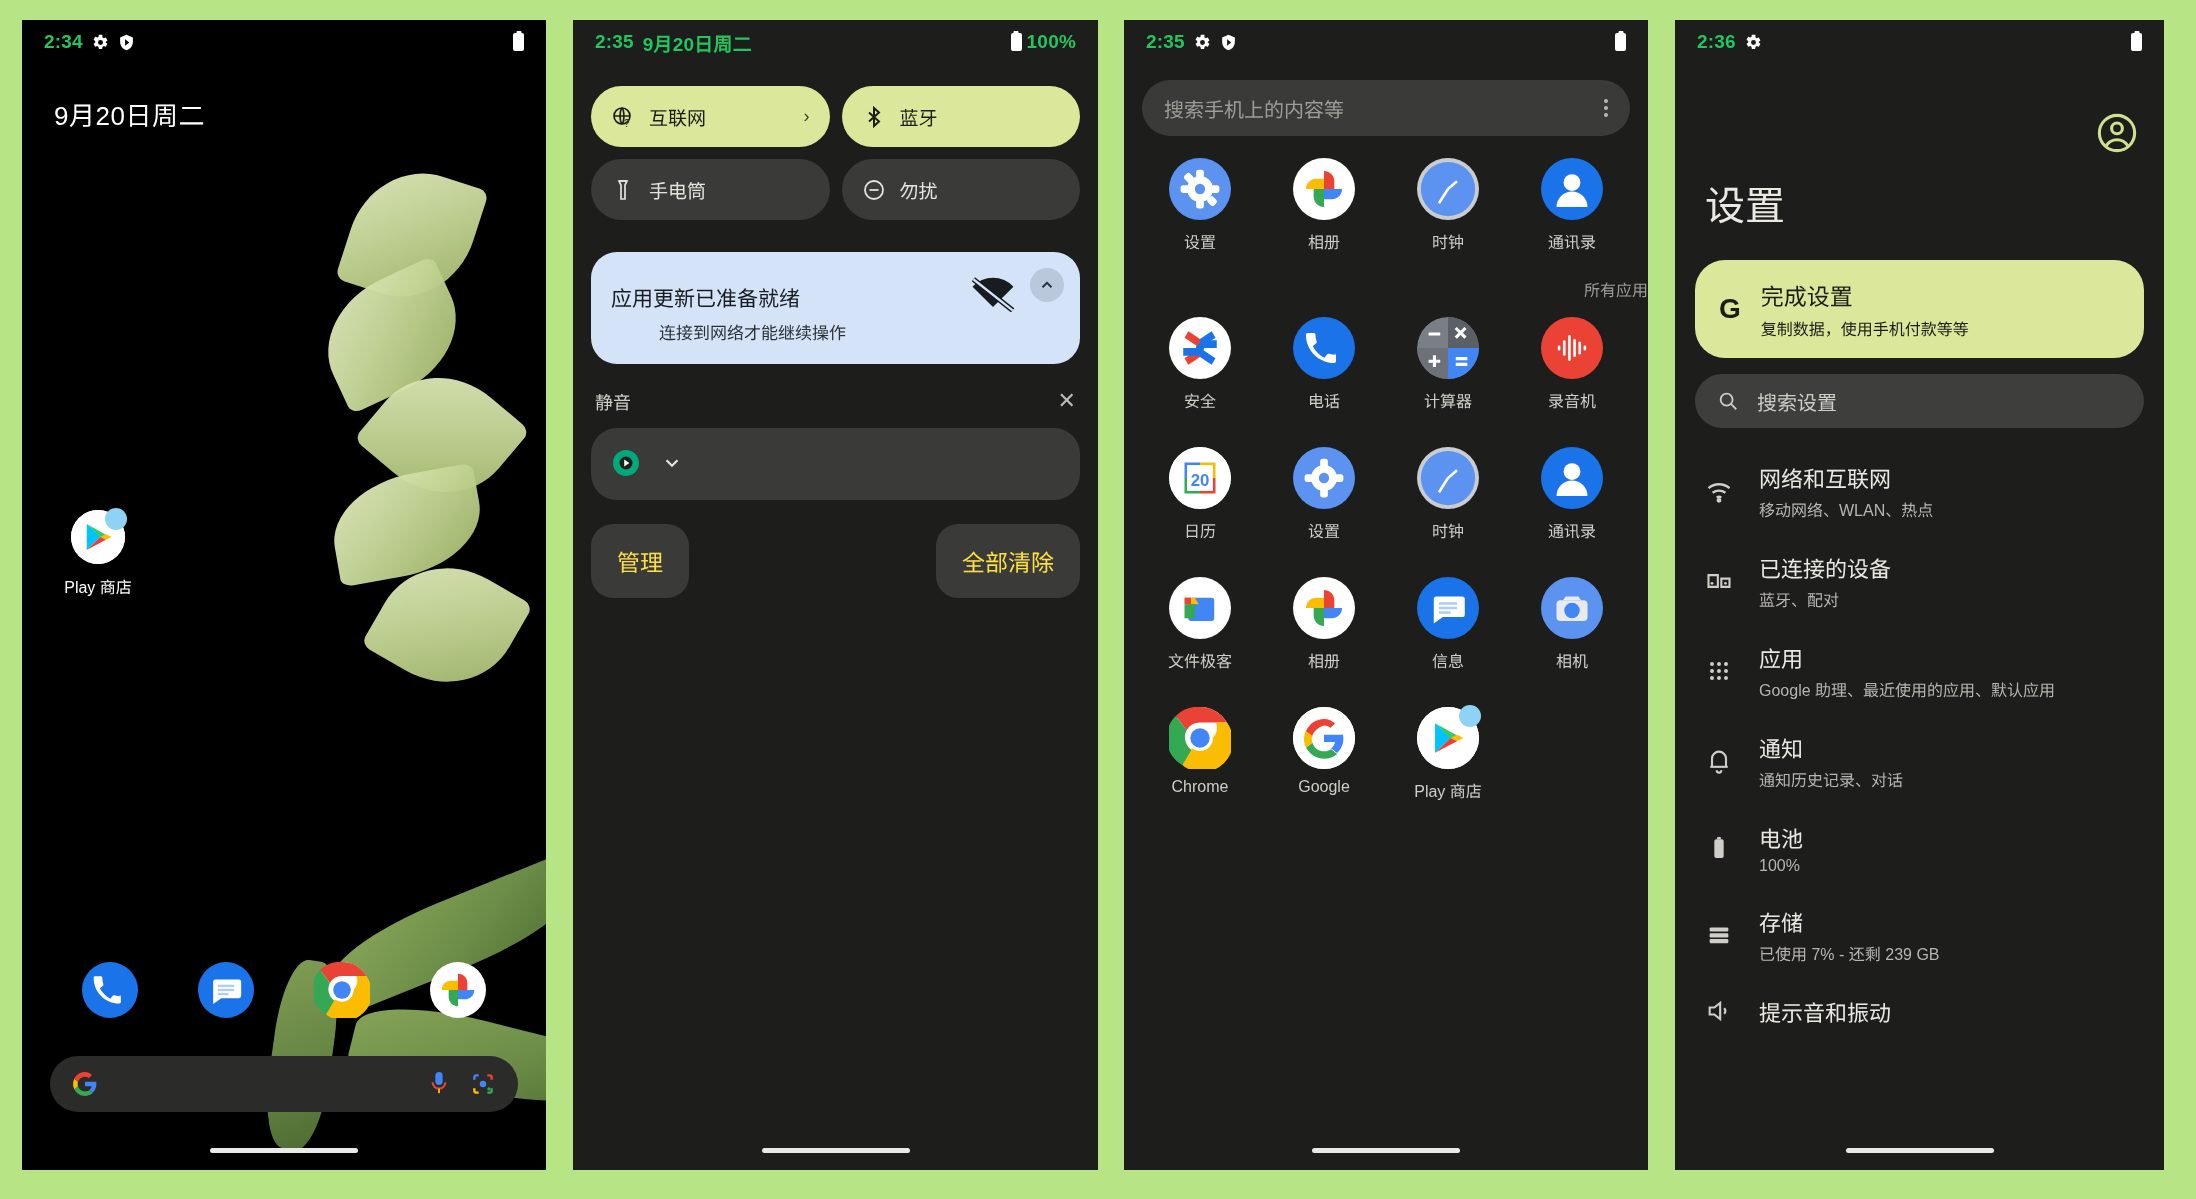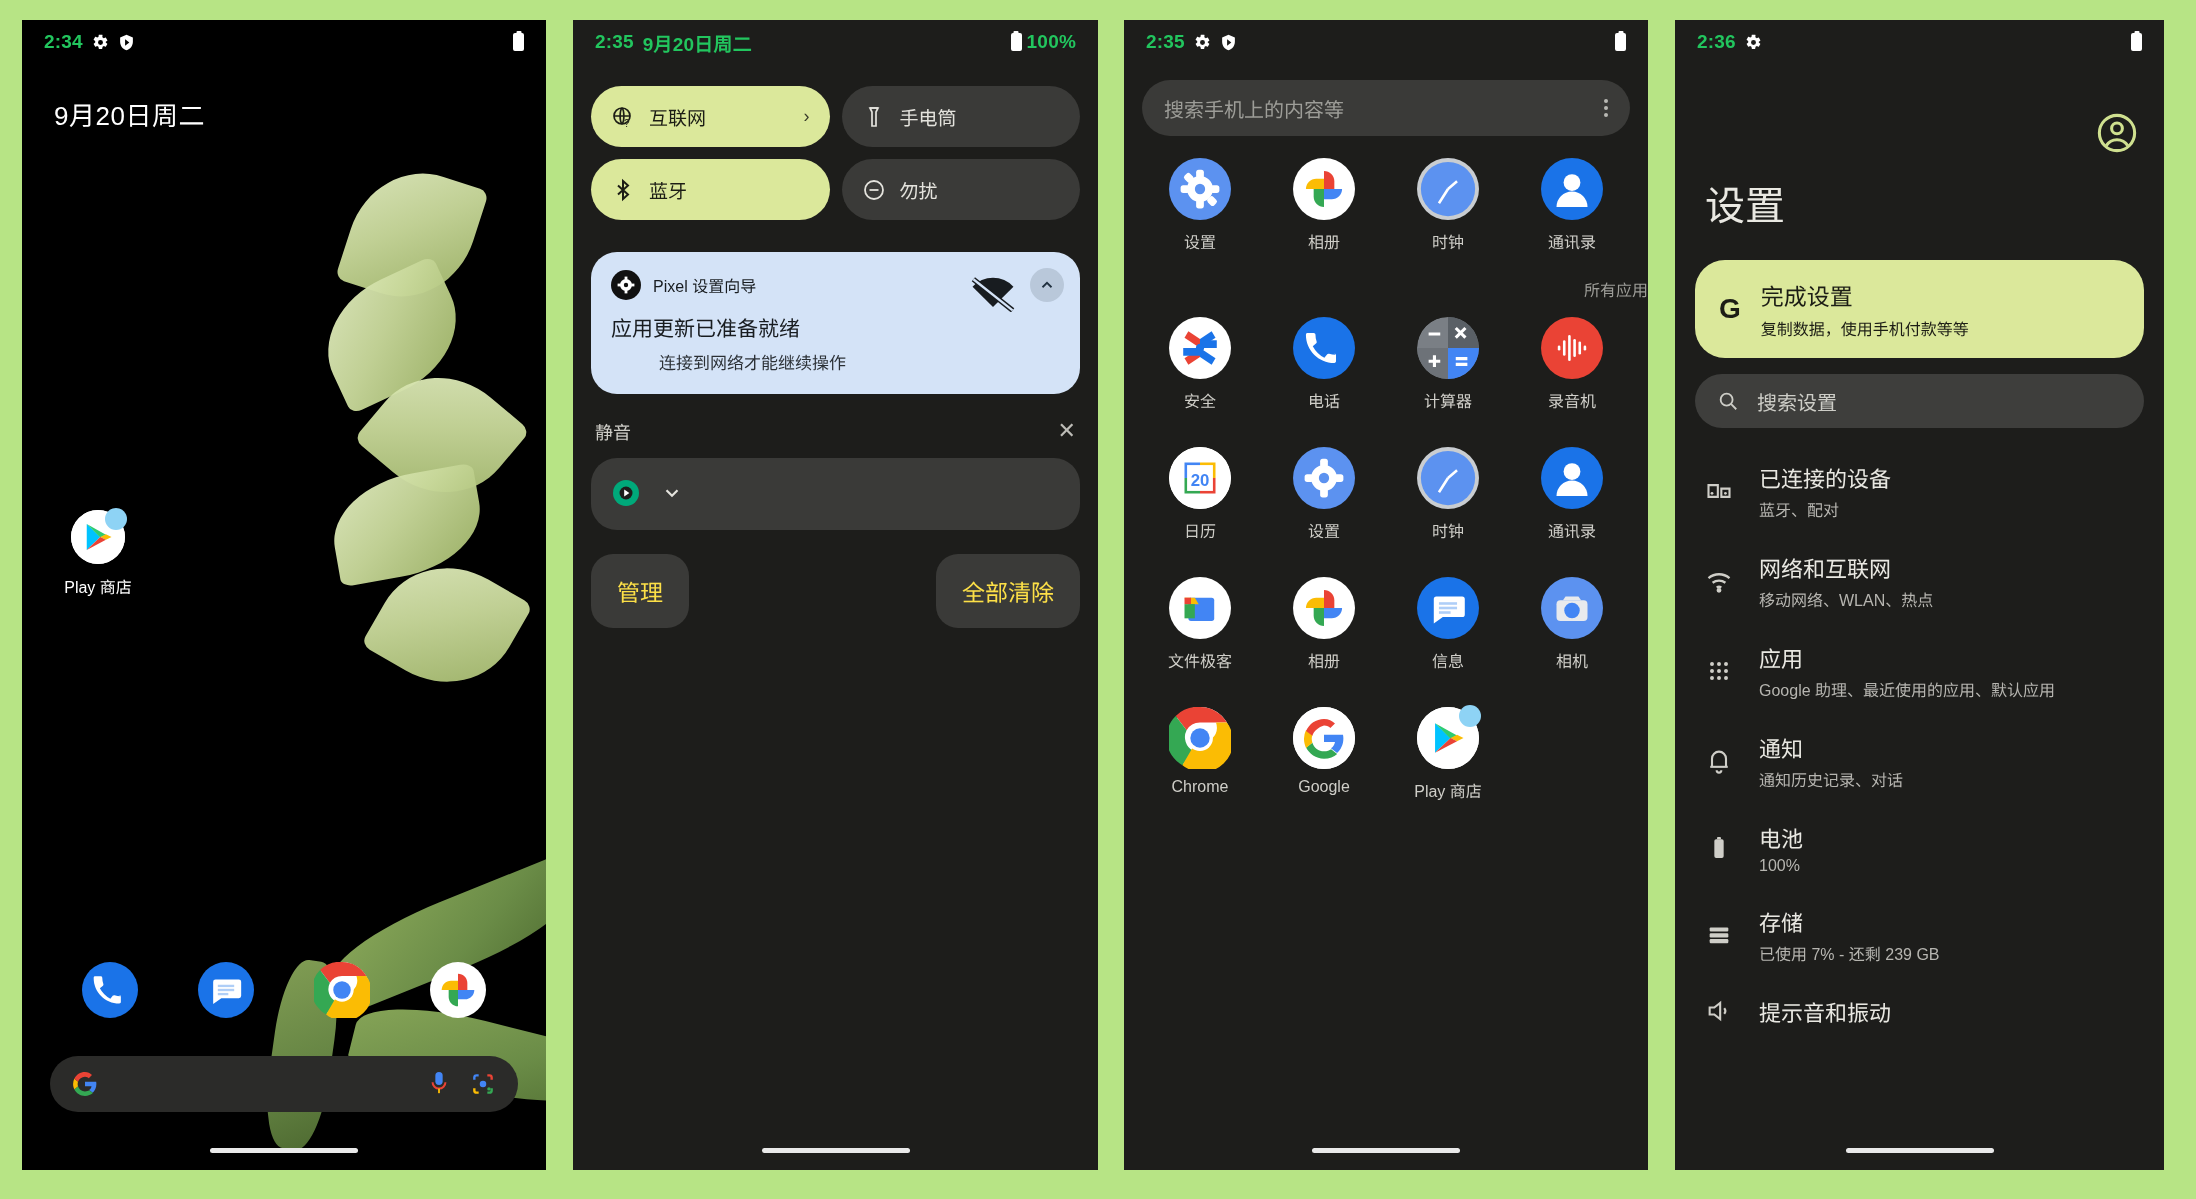--- a/index.html
+++ b/index.html
@@ -385,64 +385,51 @@
           <span class="tile-ic">
             <svg viewBox="0 0 24 24" fill="none" stroke="#1c1d15" stroke-width="1.7">
                 <circle cx="11" cy="11" r="8"></circle>
                 <path d="M3 11h16M11 3c2.5 2.6 2.5 13.4 0 16M11 3c-2.5 2.6-2.5 13.4 0 16"></path>
                 <text x="13" y="22" font-size="10" fill="#1c1d15" stroke="none" font-family="Liberation Sans">?</text>
               </svg>
           </span>
           <span>互联网</span>
           <span class="chev">›</span>
         </div>
+        <div class="qs-tile on">
+          <span class="tile-ic">
+            <svg viewBox="0 0 24 24" fill="none" stroke="#1c1d15" stroke-width="2">
+                <path d="M7 7.5 17 16.5 12 21V3l5 4.5L7 16.5"></path>
+              </svg>
+          </span>
+          <span>蓝牙</span>
+        </div>
         <div class="qs-tile">
           <span class="tile-ic">
             <svg viewBox="0 0 24 24" fill="none" stroke="#e4e3dd" stroke-width="1.7">
                 <path d="M8 3h8l-2 4v14h-4V7z"></path>
                 <path d="M8 3h8"></path>
               </svg>
           </span>
           <span>手电筒</span>
-        </div>
-        <div class="qs-tile on">
-          <span class="tile-ic">
-            <svg viewBox="0 0 24 24" fill="none" stroke="#1c1d15" stroke-width="2">
-                <path d="M7 7.5 17 16.5 12 21V3l5 4.5L7 16.5"></path>
-              </svg>
-          </span>
-          <span>蓝牙</span>
         </div>
         <div class="qs-tile">
           <span class="tile-ic">
             <svg viewBox="0 0 24 24" fill="none" stroke="#e4e3dd" stroke-width="1.8">
                 <circle cx="12" cy="12" r="9"></circle>
                 <path d="M7.5 12h9"></path>
               </svg>
           </span>
           <span>勿扰</span>
         </div>
       </div>
     </div>
 
     <div class="shade">
       <div class="notif blue">
-        <div class="notif-head">
-          <span class="notif-icon">
-            <svg viewBox="0 0 30 30">
-                <circle cx="15" cy="15" r="15" fill="#111"></circle>
-                <path d="M15 9a6 6 0 1 0 0 12 6 6 0 0 0 0-12zm0 8.2a2.2 2.2 0 1 1 0-4.4 2.2 2.2 0 0 1 0 4.4z" fill="#fff"></path>
-                <rect x="13.6" y="6.6" width="2.8" height="3.2" fill="#fff"></rect>
-                <rect x="13.6" y="20.2" width="2.8" height="3.2" fill="#fff"></rect>
-                <rect x="6.6" y="13.6" width="3.2" height="2.8" fill="#fff"></rect>
-                <rect x="20.2" y="13.6" width="3.2" height="2.8" fill="#fff"></rect>
-              </svg>
-          </span>
-          <span>Pixel 设置向导</span>
-        </div>
         <div class="notif-title">应用更新已准备就绪</div>
         <div class="notif-sub">连接到网络才能继续操作</div>
         <span style="position:absolute;right:62px;top:24px;width:50px;height:36px;">
           <svg viewBox="0 0 30 22" style="width:100%;height:100%">
               <path d="M15 19 2.5 6.5a17 17 0 0 1 25 0L15 19z" fill="#181c20"></path>
               <path d="M3 2 27 21" stroke="#181c20" stroke-width="3.2"></path>
               <path d="M3 2 27 21" stroke="#d4e3f7" stroke-width="1.4"></path>
             </svg>
         </span>
         <span class="expand-btn light">
@@ -800,44 +787,44 @@
             <circle cx="10.5" cy="10.5" r="6.5"></circle>
             <path d="M15.5 15.5 21 21"></path>
           </svg>
       </span>
       <span>搜索设置</span>
     </div>
 
     <div class="set-list">
       <div class="set-row">
         <span class="set-ic">
+          <svg viewBox="0 0 24 24" fill="none" stroke="#cfcec8" stroke-width="2">
+              <path d="M3 9.5a14 14 0 0 1 18 0"></path>
+              <path d="M6.5 13.5a9 9 0 0 1 11 0"></path>
+              <path d="M10 17.5a4 4 0 0 1 4 0"></path>
+              <circle cx="12" cy="20" r="1.1" fill="#cfcec8"></circle>
+            </svg>
+        </span>
+        <span>
+            <div class="set-title">网络和互联网</div>
+        <div class="set-sub">移动网络、WLAN、热点</div>
+          </span>
+      </div>
+      <div class="set-row">
+        <span class="set-ic">
           <svg viewBox="0 0 24 24" fill="none" stroke="#cfcec8" stroke-width="1.8">
               <path d="M3 7v10h8V7H3z"></path>
               <path d="M14 10h7v7h-7z"></path>
               <circle cx="6" cy="14" r="1.2" fill="#cfcec8" stroke="none"></circle>
               <circle cx="17.5" cy="14" r="1.2" fill="#cfcec8" stroke="none"></circle>
             </svg>
         </span>
         <span>
             <div class="set-title">已连接的设备</div>
         <div class="set-sub">蓝牙、配对</div>
-          </span>
-      </div>
-      <div class="set-row">
-        <span class="set-ic">
-          <svg viewBox="0 0 24 24" fill="none" stroke="#cfcec8" stroke-width="2">
-              <path d="M3 9.5a14 14 0 0 1 18 0"></path>
-              <path d="M6.5 13.5a9 9 0 0 1 11 0"></path>
-              <path d="M10 17.5a4 4 0 0 1 4 0"></path>
-              <circle cx="12" cy="20" r="1.1" fill="#cfcec8"></circle>
-            </svg>
-        </span>
-        <span>
-            <div class="set-title">网络和互联网</div>
-        <div class="set-sub">移动网络、WLAN、热点</div>
           </span>
       </div>
       <div class="set-row">
         <span class="set-ic">
           <svg viewBox="0 0 24 24" fill="#cfcec8">
               <circle cx="6" cy="6" r="1.7"></circle>
               <circle cx="12" cy="6" r="1.7"></circle>
               <circle cx="18" cy="6" r="1.7"></circle>
               <circle cx="6" cy="12" r="1.7"></circle>
               <circle cx="12" cy="12" r="1.7"></circle>

